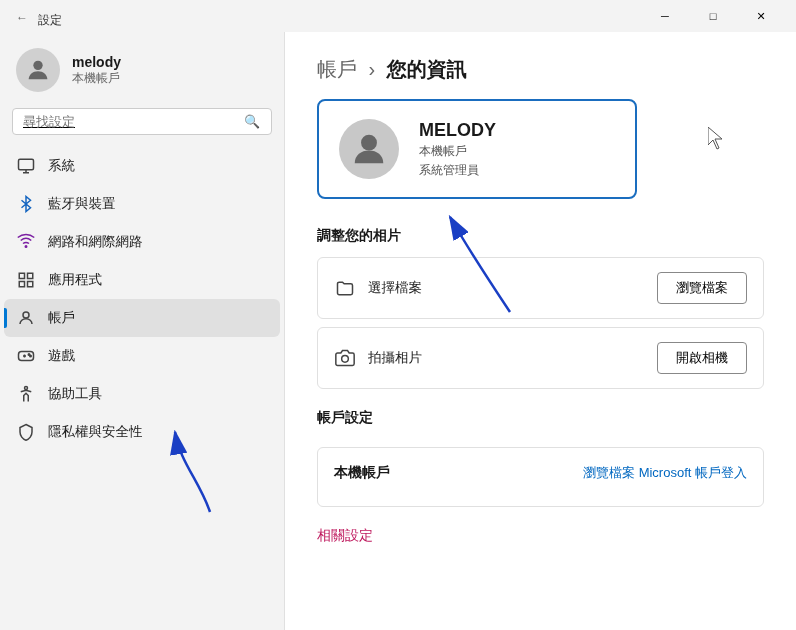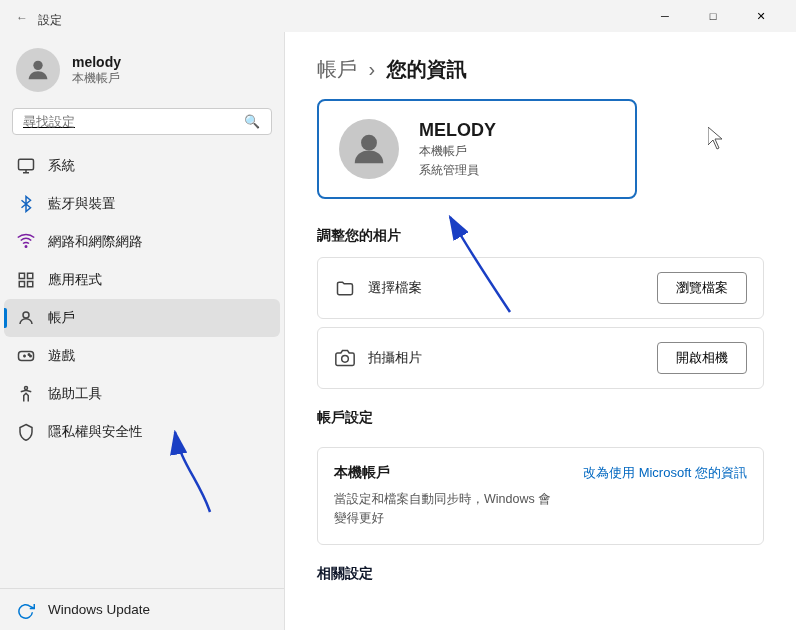--- a/index.html
+++ b/index.html
@@ -284,22 +284,22 @@
       right: 72px;
       width: 16px;
       height: 20px;
       pointer-events: none;
       z-index: 200;
     }
 
     
     .related-title {
       font-size: 14px;
-      font-weight: 700;
-      color: #0f172a;
+      font-weight: 400;
+      color: #be185d;
       margin-bottom: 8px;
       margin-top: 8px;
     }
 
     
     .windows-update-bar {
       position: absolute;
       bottom: 0;
       left: 0;
       width: 284px;
@@ -434,29 +434,20 @@
       <div class="nav-item">
         <div class="nav-icon">
           <svg width="18" height="18" viewBox="0 0 24 24" fill="none" stroke="#444" stroke-width="2">
               <path d="M12 2l8 4v6c0 5-3.5 9.7-8 11C7.5 21.7 4 17 4 12V6z"></path>
             </svg>
         </div>
         <span>隱私權與安全性</span>
       </div>
     </div>
 
-    <div class="windows-update-bar">
-      <div class="wu-icon">
-        <svg width="18" height="18" viewBox="0 0 24 24" fill="none" stroke="#0078d4" stroke-width="2">
-            <polyline points="23 4 23 10 17 10"></polyline>
-            <path d="M20.5 15a9 9 0 11-2.8-7.7L23 10"></path>
-          </svg>
-      </div>
-      <span class="wu-label">Windows Update</span>
-    </div>
 
   </div>
 
   <div class="main-content">
 
     <div class="breadcrumb">
       <span style="color:#666; font-weight:400;">帳戶</span>
       <span class="sep">›</span>
       <span>您的資訊</span>
     </div>
@@ -501,23 +492,22 @@
       </div>
       <button class="action-btn">開啟相機</button>
     </div>
 
     <div style="margin-top:20px;">
       <div class="section-title">帳戶設定</div>
       <div class="settings-section">
         <div class="settings-row">
           <div>
             <div class="settings-section-title">本機帳戶</div>
-            <div class="settings-section-sub">當設定和檔案自動同步時，Windows 會<br>變得更好</div>
           </div>
-          <a class="settings-link">改為使用 Microsoft 您的資訊</a>
+          <a class="settings-link">瀏覽檔案 Microsoft 帳戶登入</a>
         </div>
       </div>
     </div>
 
     <div class="related-title">相關設定</div>
 
   </div>
 </div>
 
 <svg class="arrow-overlay" xmlns="http://www.w3.org/2000/svg">

